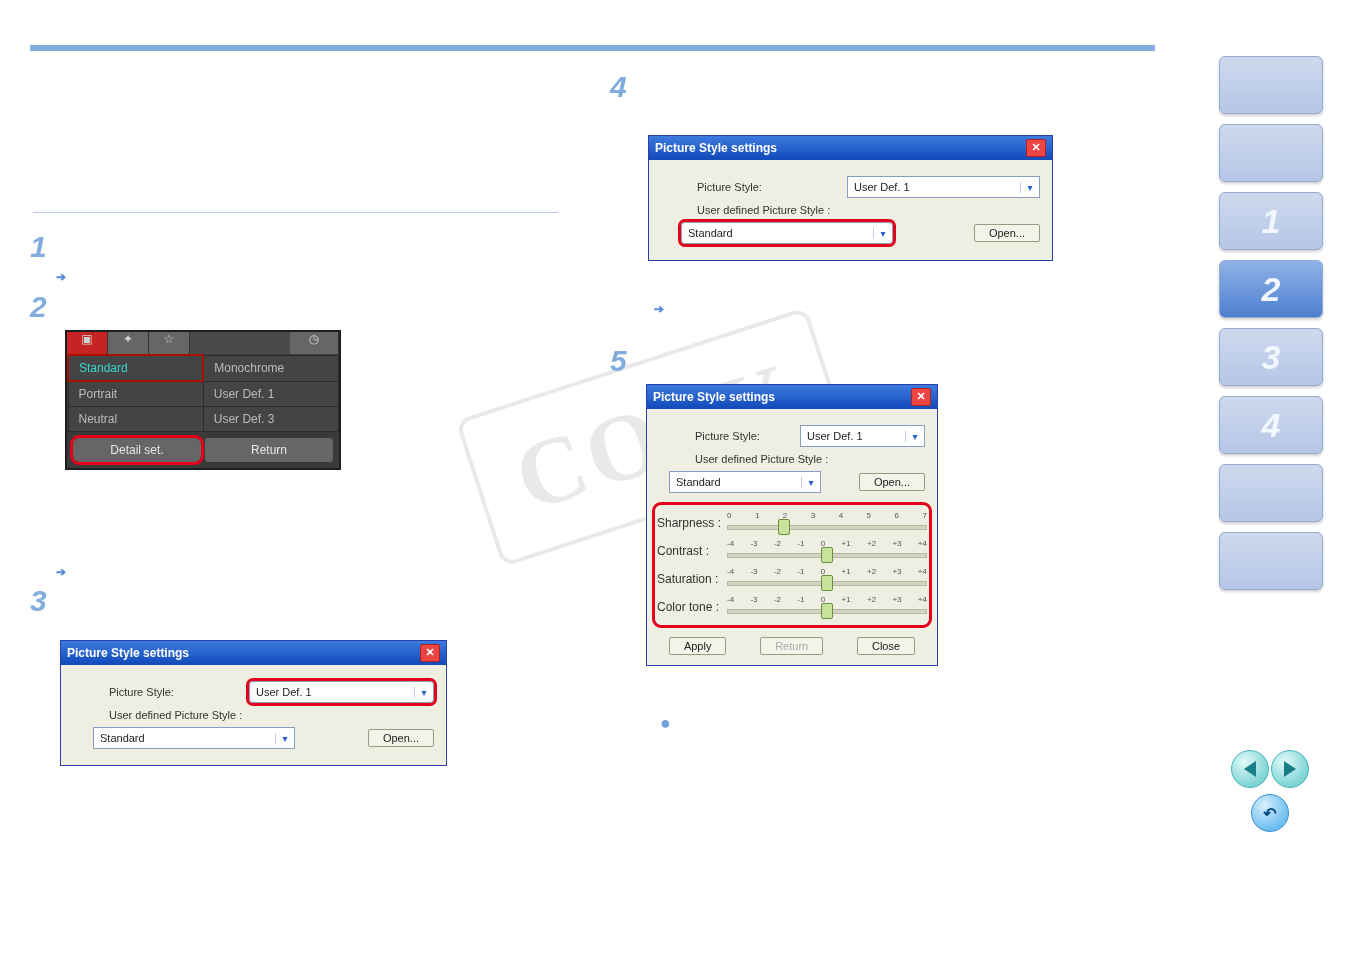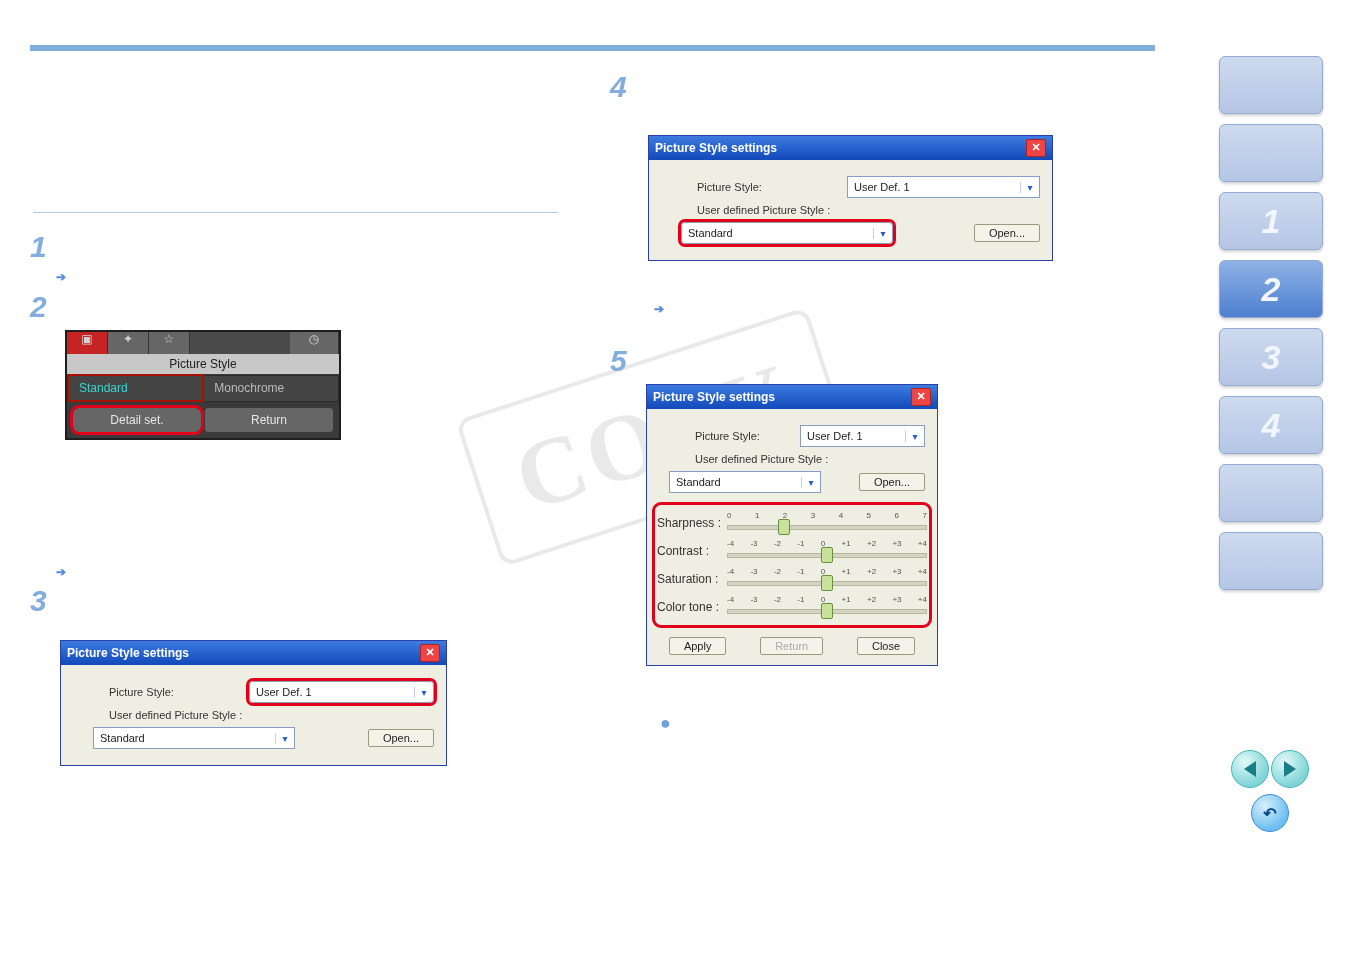--- a/index.html
+++ b/index.html
@@ -83,26 +83,33 @@
 
   <div class="stepnum" style="left:30px;top:290px;">2</div>
 
   <div class="lcd">
     <div class="tabs">
       <div class="tab cam"><span>▣</span></div>
       <div class="tab"><span>✦</span></div>
       <div class="tab"><span>☆</span></div>
       <div class="tab timer"><span>◷</span></div>
     </div>
-    <div class="pshead">Picture Style</div>
     <table>
       <tbody>
           <tr>
             <td class="sel">Standard</td>
             <td>Monochrome</td>
+          </tr>
+      <tr>
+            <td>Portrait</td>
+            <td>User Def. 1</td>
+          </tr>
+      <tr>
+            <td>Neutral</td>
+            <td>User Def. 3</td>
           </tr>
     </tbody>
       </table>
     <div class="footer">
       <div class="btn hl">Detail set.</div>
       <div class="btn">Return</div>
     </div>
   </div>
   <span class="arrow-right" style="position:absolute;left:56px;top:565px;">➔</span>
 

